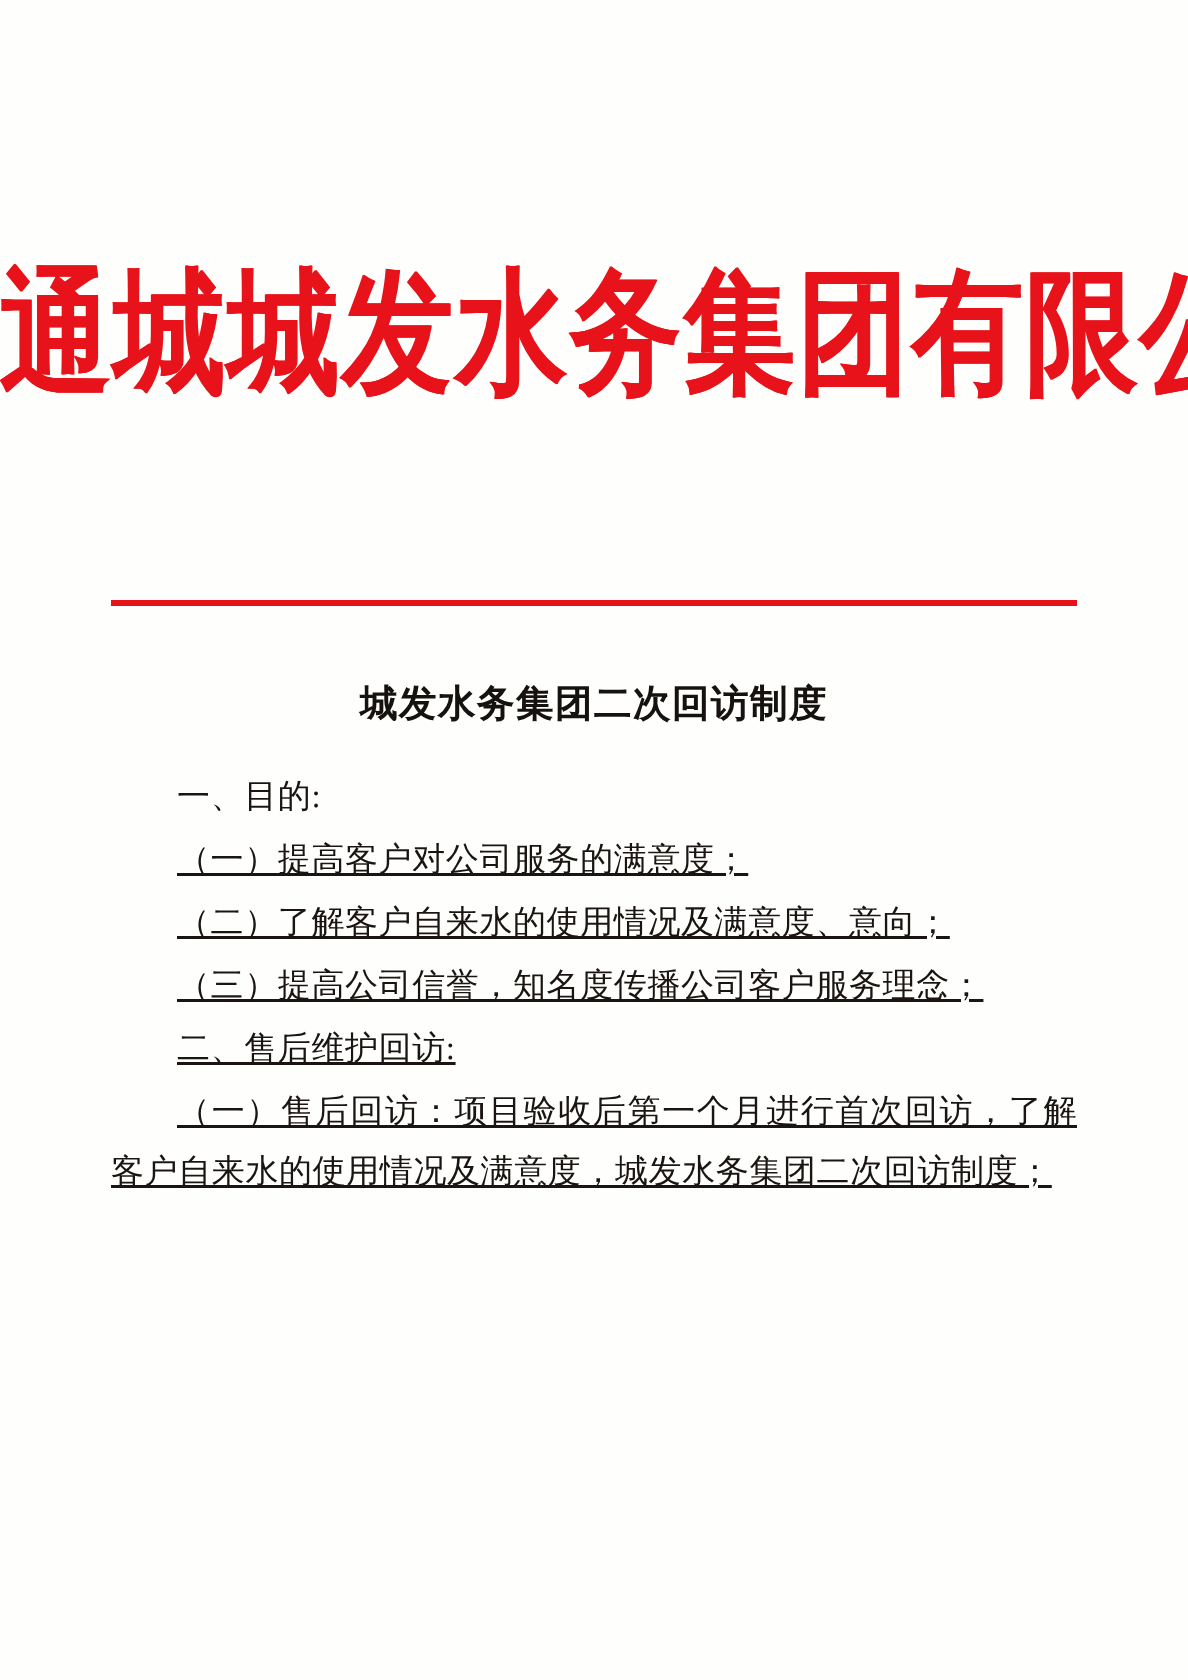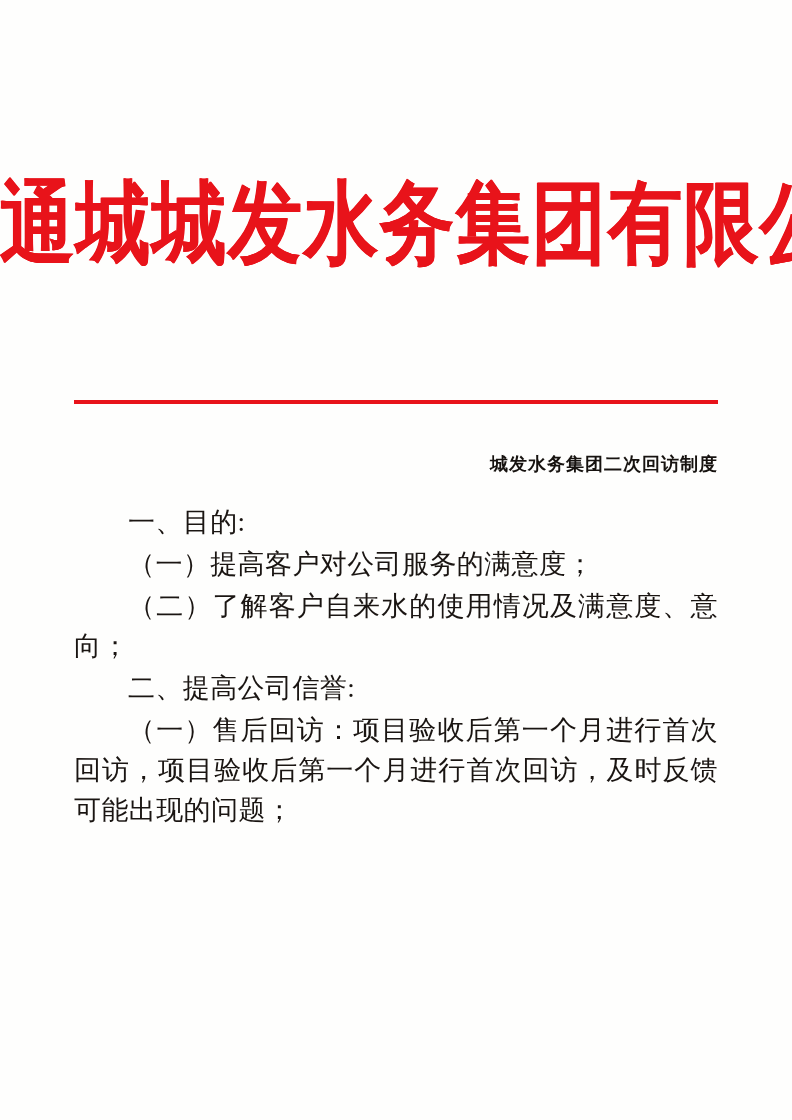--- a/index.html
+++ b/index.html
@@ -50,55 +50,57 @@
     background: #e8131a;
   }
   
   .doc {
     position: absolute;
     top: 452px;
     left: 74px;
     width: 644px;
   }
   .doc-title {
-    text-align: right;
-    font-size: 18px;
+    text-align: center;
+    font-size: 25px;
     font-weight: bold;
     letter-spacing: 1px;
     color: #16120f;
     margin: 0 0 26px 0;
     font-family: "Liberation Serif", "DejaVu Serif", serif;
   }
   .para {
-    font-size: 27px;
+    font-size: 22px;
     line-height: 40px;
     color: #1a1512;
     text-align: justify;
     text-indent: 2em;
     margin: 0;
     letter-spacing: 0.4px;
   }
   .para + .para {
     margin-top: 2px;
+    text-decoration: underline;
   }
 </style>
 </head>
 <body>
 
 <div class="page">
 
   <div class="letterhead">
     <div class="letterhead-title">通城城发水务集团有限公司</div>
   </div>
 
   <div class="letterhead-rule"></div>
 
   <div class="doc">
     <h1 class="doc-title">城发水务集团二次回访制度</h1>
 
     <p class="para">一、目的:</p>
     <p class="para">（一）提高客户对公司服务的满意度；</p>
     <p class="para">（二）了解客户自来水的使用情况及满意度、意向；</p>
-    <p class="para">二、提高公司信誉:</p>
-    <p class="para">（一）售后回访：项目验收后第一个月进行首次回访，项目验收后第一个月进行首次回访，及时反馈可能出现的问题；</p>
+    <p class="para">（三）提高公司信誉，知名度传播公司客户服务理念；</p>
+    <p class="para">二、售后维护回访:</p>
+    <p class="para">（一）售后回访：项目验收后第一个月进行首次回访，了解客户自来水的使用情况及满意度，城发水务集团二次回访制度；</p>
   </div>
 
 </div>
 
 </body></html>

